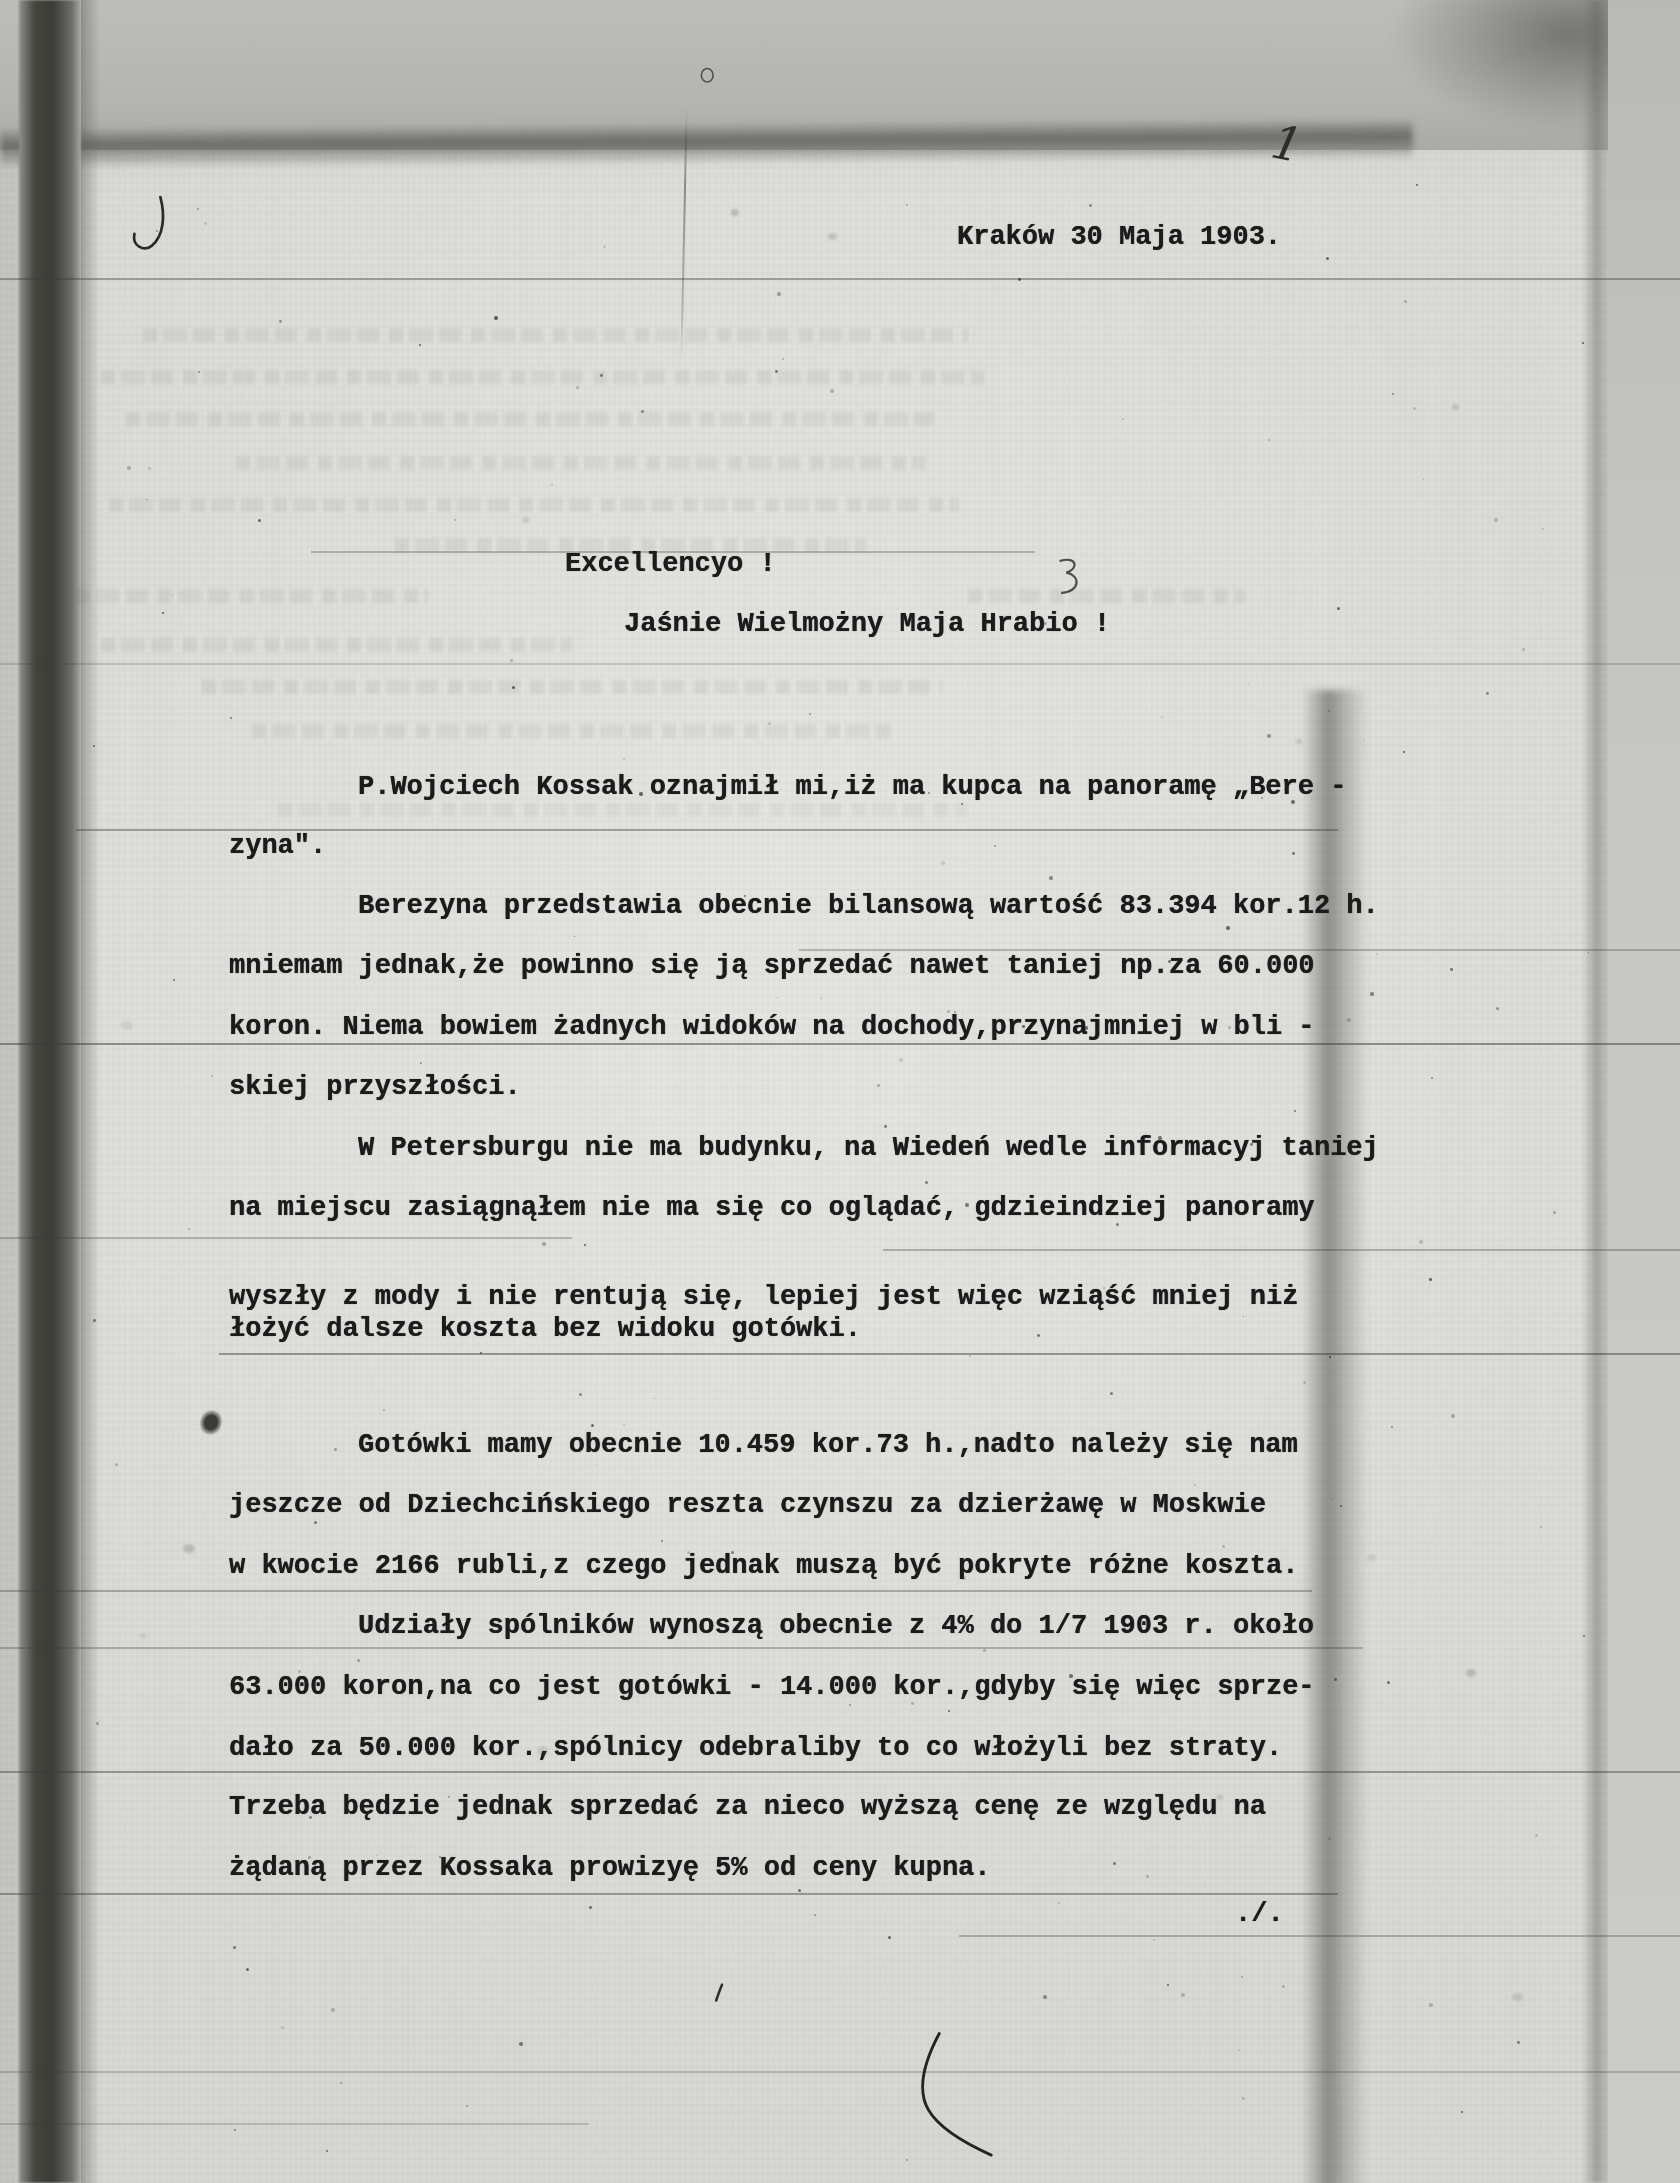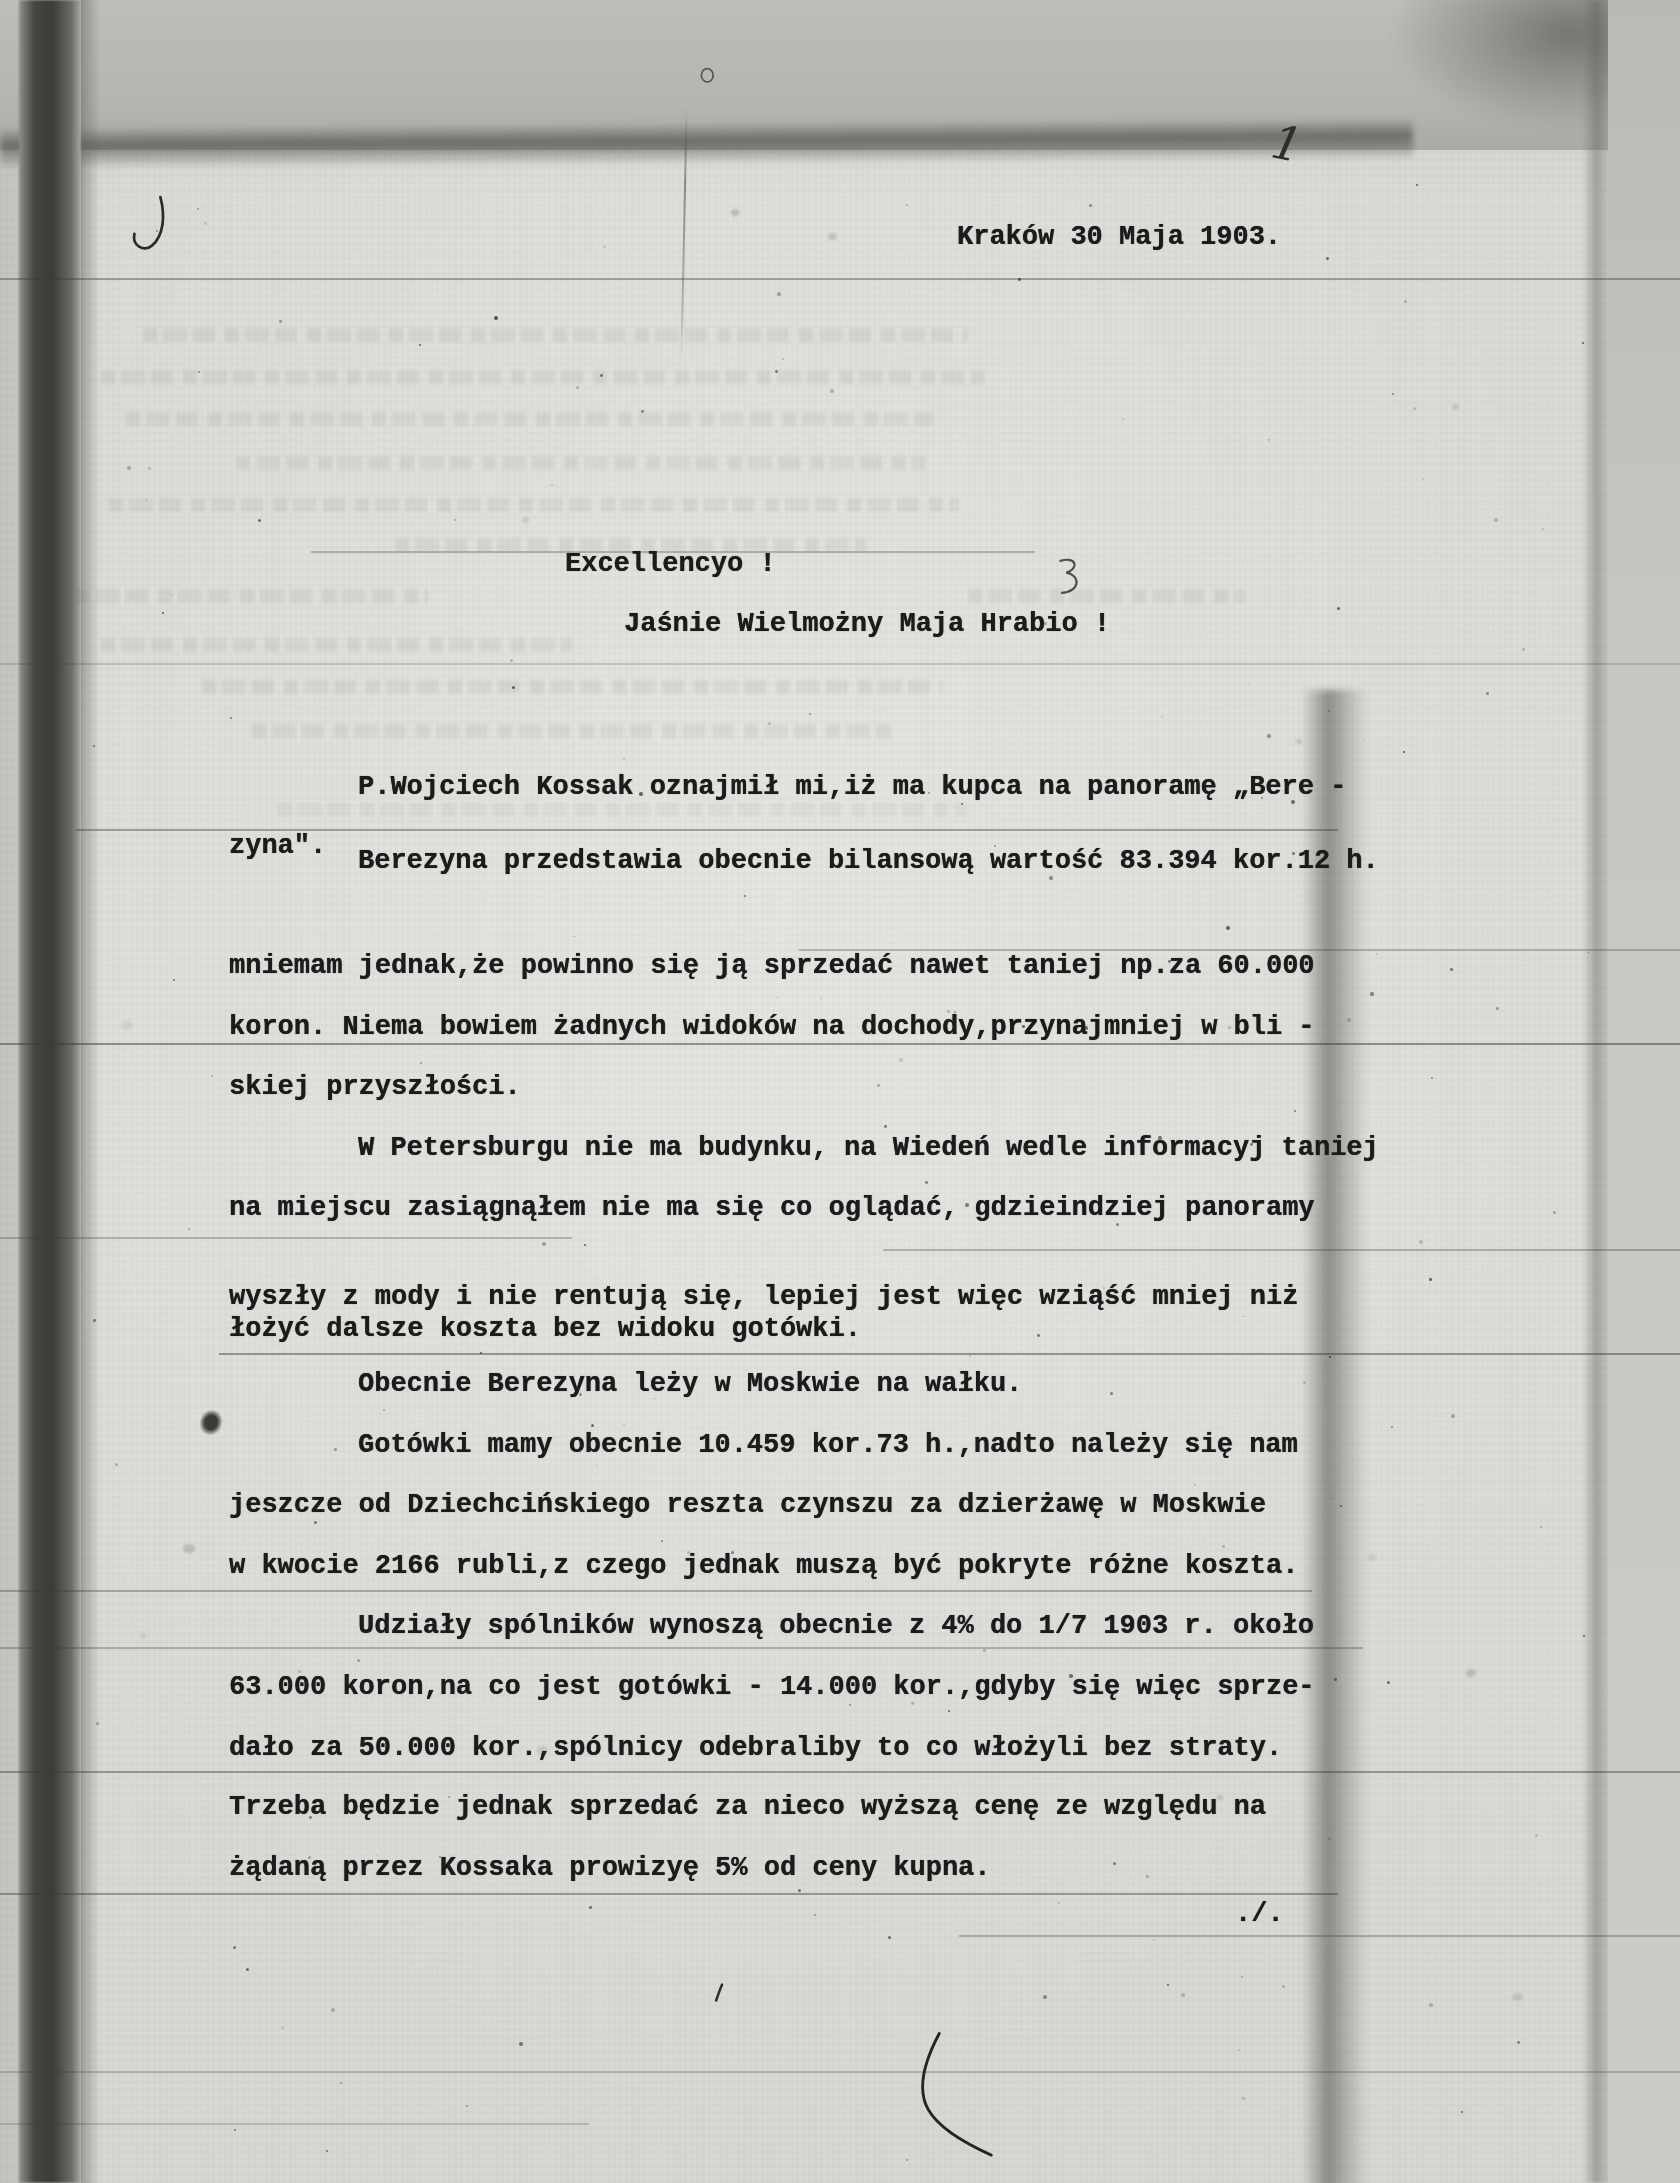--- a/index.html
+++ b/index.html
@@ -146,29 +146,28 @@
 
   <div class="t" style="top:220px;left:957px">Kraków 30 Maja 1903.</div>
 
   <div class="hand" style="top:116px;left:1272px;font-size:47px;transform:rotate(12deg)">1</div>
 
   <div class="t" style="top:547px;left:565px">Excellencyo !</div>
   <div class="t" style="top:607px;left:624px">Jaśnie Wielmożny Maja Hrabio !</div>
 
   <div class="t I" style="top:770px">P.Wojciech Kossak oznajmił mi,iż ma kupca na panoramę „Bere -</div>
   <div class="t L" style="top:829px">zyna".</div>
-  <div class="t I" style="top:844px">Berezyna przedstawia obecnie bilansową wartość 83.394 kor.12 h.</div>
+  <div class="t I" style="top:889px">Berezyna przedstawia obecnie bilansową wartość 83.394 kor.12 h.</div>
   <div class="t L" style="top:949px">mniemam jednak,że powinno się ją sprzedać nawet taniej np.za 60.000</div>
   <div class="t L" style="top:1010px">koron. Niema bowiem żadnych widoków na dochody,przynajmniej w bli -</div>
   <div class="t L" style="top:1070px">skiej przyszłości.</div>
   <div class="t I" style="top:1131px">W Petersburgu nie ma budynku, na Wiedeń wedle informacyj taniej</div>
   <div class="t L" style="top:1191px">na miejscu zasiągnąłem nie ma się co oglądać, gdzieindziej panoramy</div>
   <div class="t L" style="top:1280px">wyszły z mody i nie rentują się, lepiej jest więc wziąść mniej niż</div>
   <div class="t L" style="top:1312px">łożyć dalsze koszta bez widoku gotówki.</div>
-  <div class="t I" style="top:1367px">Obecnie Berezyna leży w Moskwie na wałku.</div>
   <div class="t I" style="top:1428px">Gotówki mamy obecnie 10.459 kor.73 h.,nadto należy się nam</div>
   <div class="t L" style="top:1488px">jeszcze od Dziechcińskiego reszta czynszu za dzierżawę w Moskwie</div>
   <div class="t L" style="top:1549px">w kwocie 2166 rubli,z czego jednak muszą być pokryte różne koszta.</div>
   <div class="t I" style="top:1609px">Udziały spólników wynoszą obecnie z 4% do 1/7 1903 r. około</div>
   <div class="t L" style="top:1670px">63.000 koron,na co jest gotówki - 14.000 kor.,gdyby się więc sprze-</div>
   <div class="t L" style="top:1731px">dało za 50.000 kor.,spólnicy odebraliby to co włożyli bez straty.</div>
   <div class="t L" style="top:1790px">Trzeba będzie jednak sprzedać za nieco wyższą cenę ze względu na</div>
   <div class="t L" style="top:1851px">żądaną przez Kossaka prowizyę 5% od ceny kupna.</div>
 
   <div class="t" style="top:1897px;left:1235px">./.</div>

